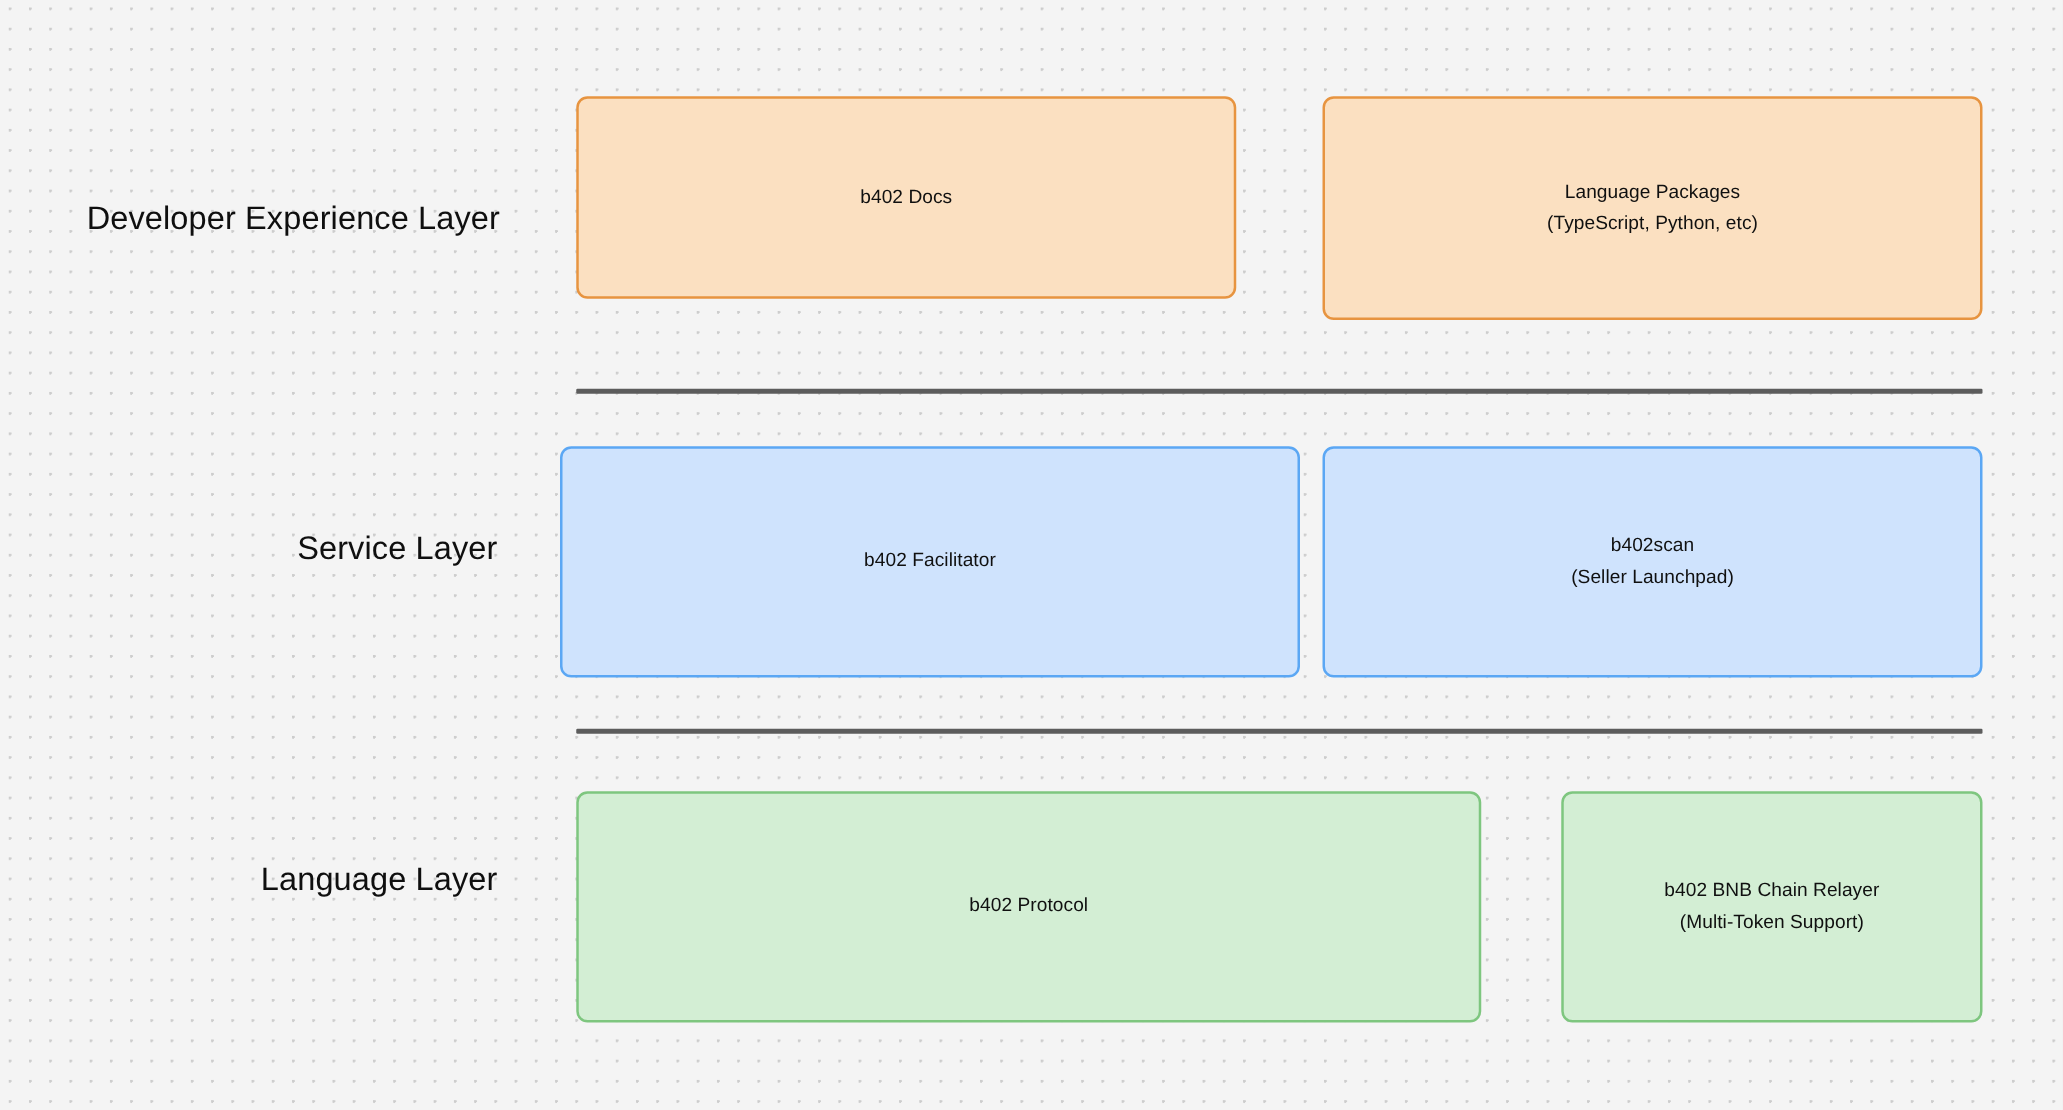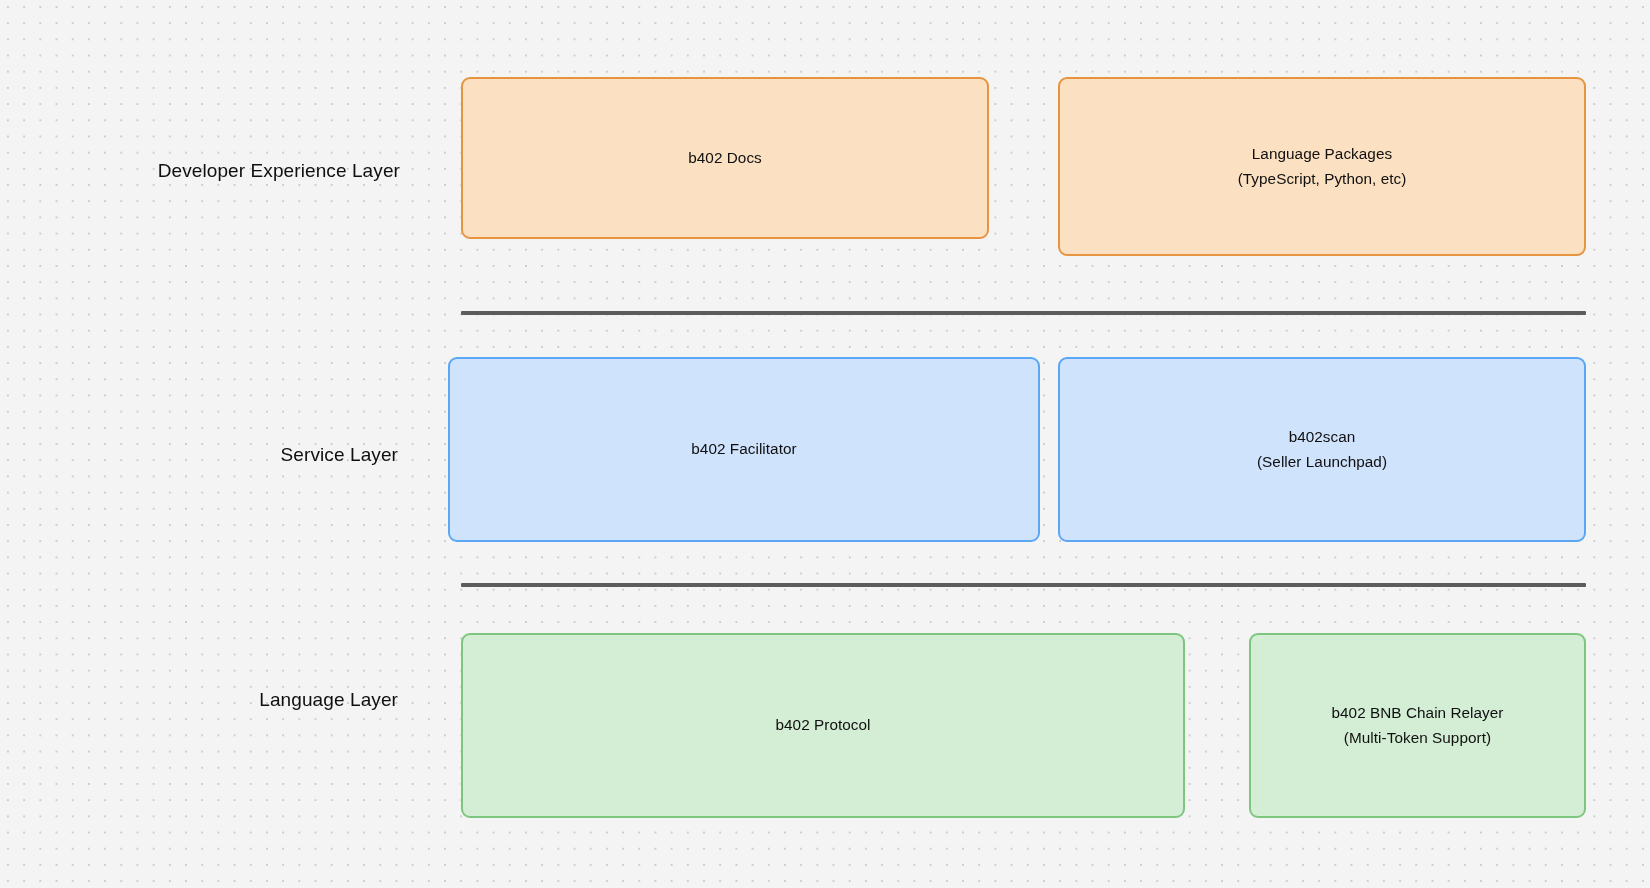--- a/index.html
+++ b/index.html
@@ -19,29 +19,29 @@
     background-size: 16.2px 16.2px;
     background-position: 7px 6px;
     font-family: "Liberation Sans", sans-serif;
     -webkit-font-smoothing: antialiased;
   }
 
   
   .layer-label {
     position: absolute;
     color: #0f0f0f;
-    font-size: 19px;
+    font-size: 26px;
     font-weight: 400;
     letter-spacing: 0.1px;
     white-space: nowrap;
     line-height: 1;
     text-align: right;
   }
   .layer-label.l1 { left: 0;   width: 400px; top: 161px; }
-  .layer-label.l2 { left: 0;   width: 398px; top: 425px; margin-top: 20px; }
+  .layer-label.l2 { left: 0;   width: 398px; top: 425px; }
   .layer-label.l3 { left: 0;   width: 398px; top: 690px; }
 
   
   .box {
     position: absolute;
     box-sizing: border-box;
     border-style: solid;
     border-width: 2.6px;
     border-radius: 9px;
     display: flex;

